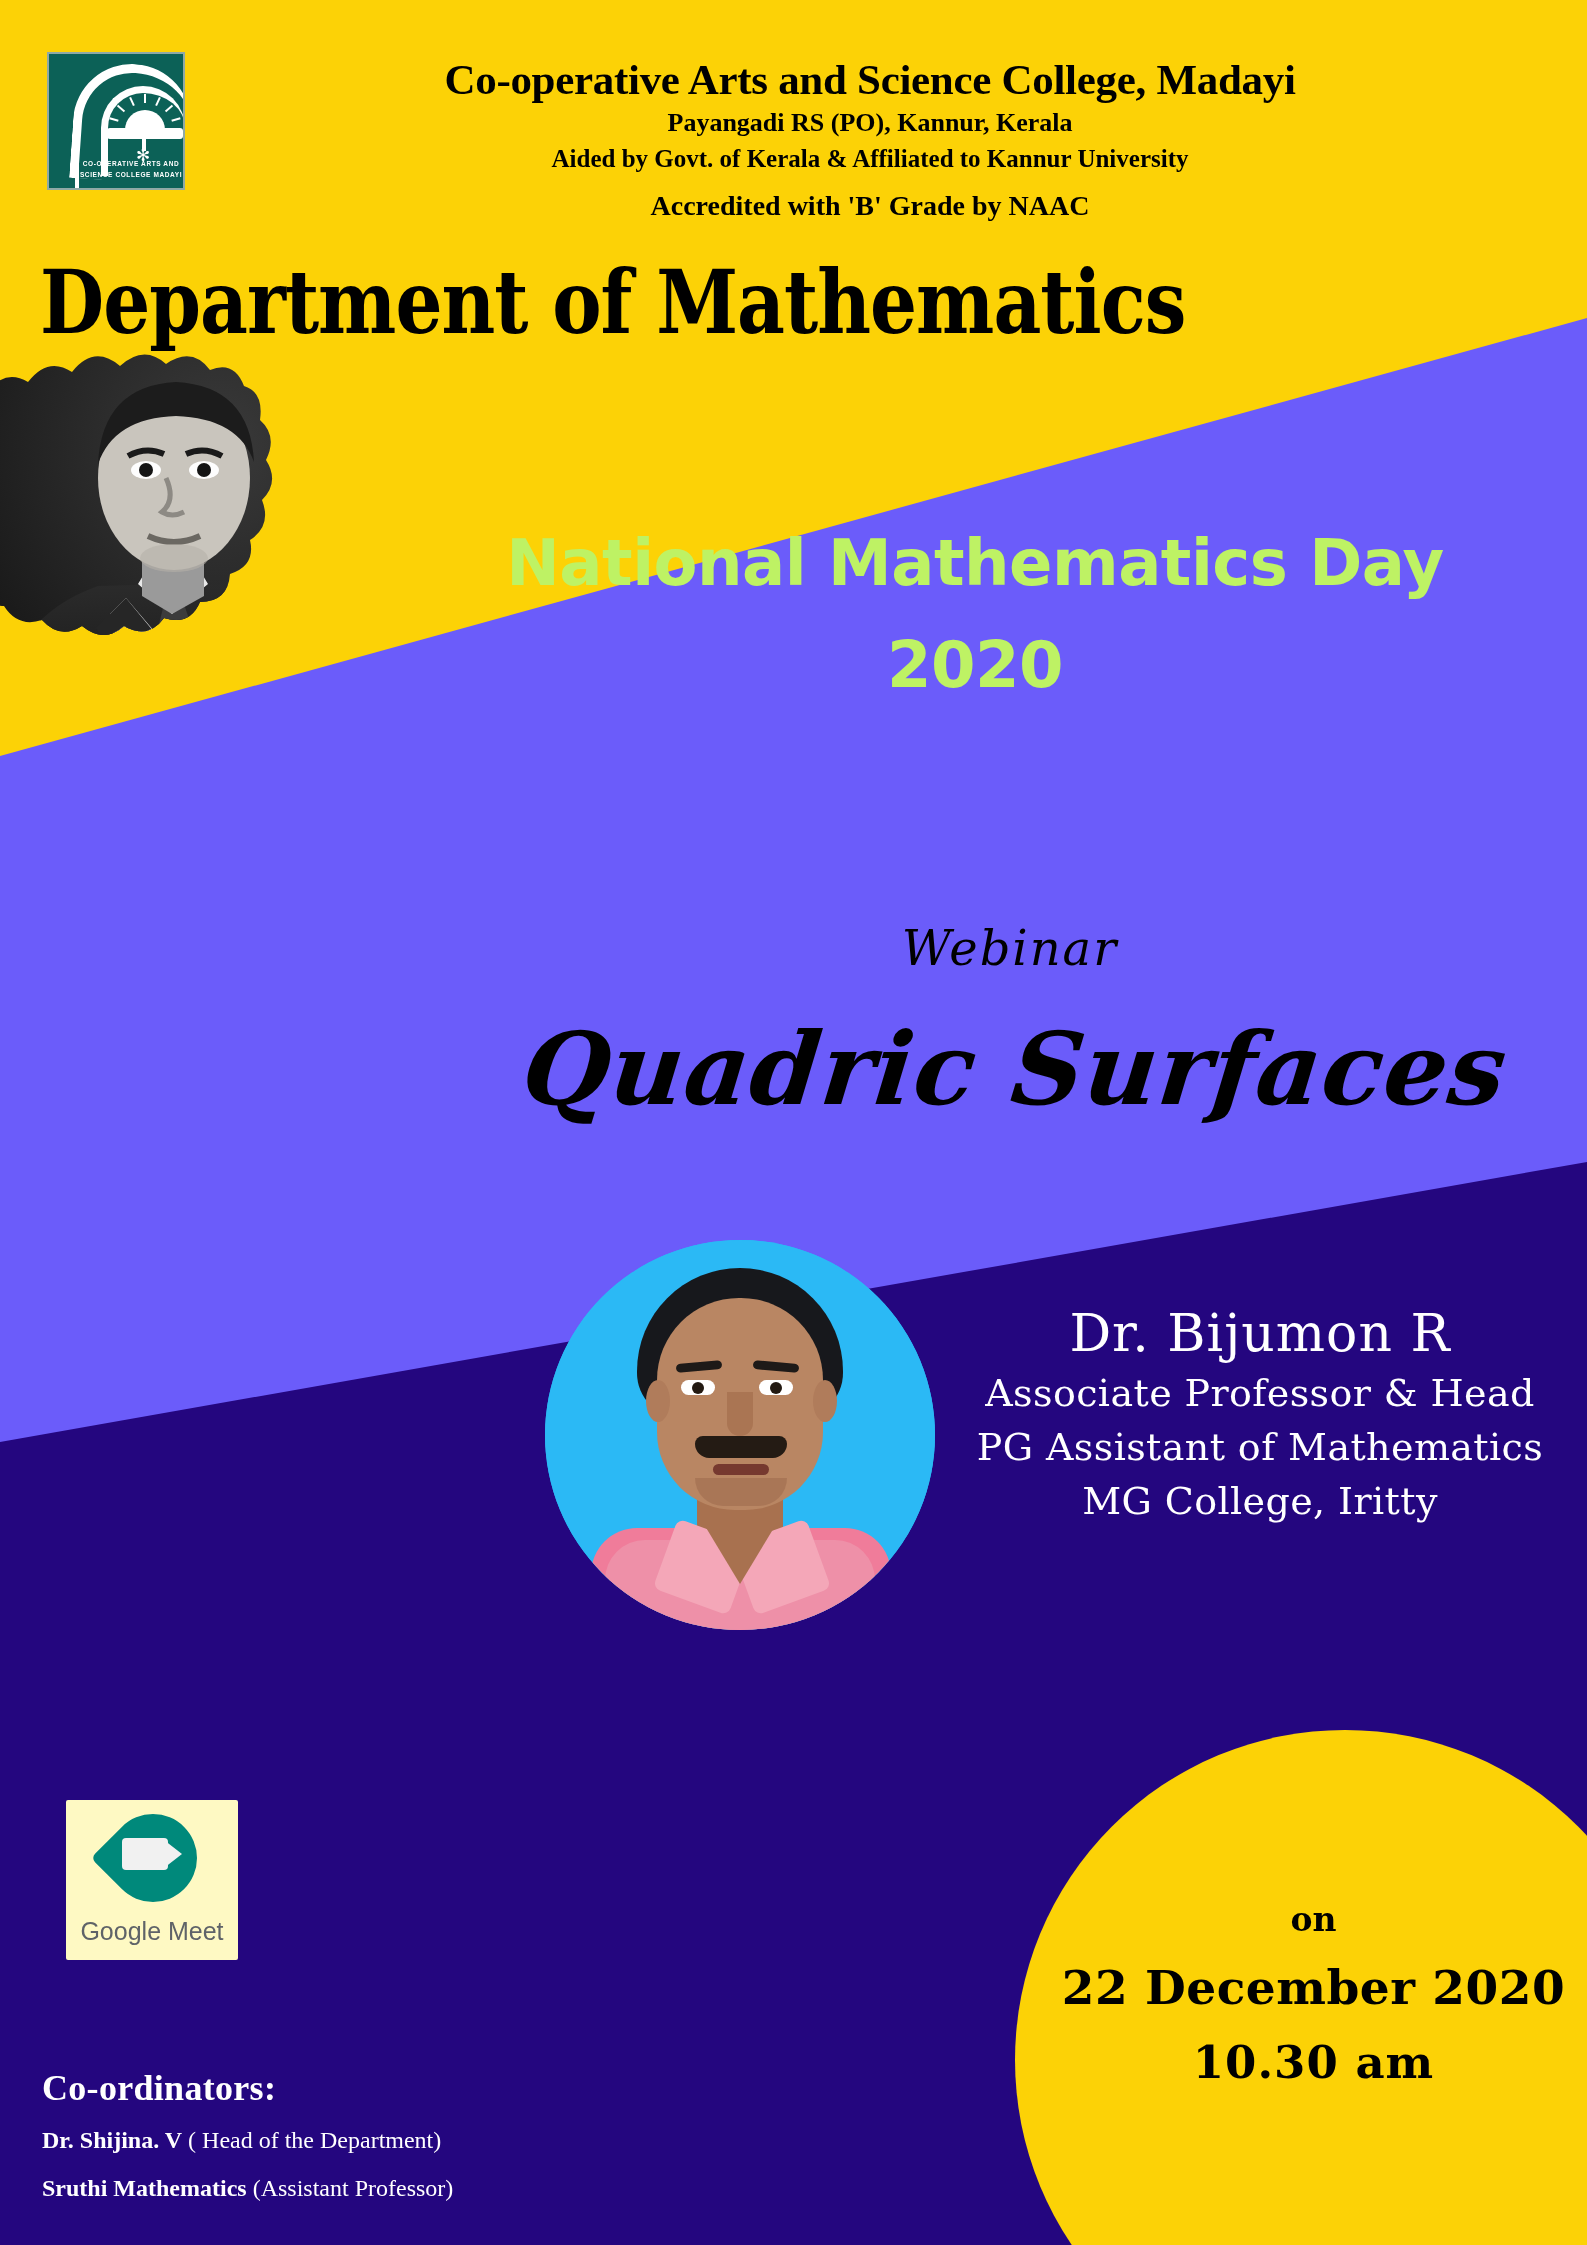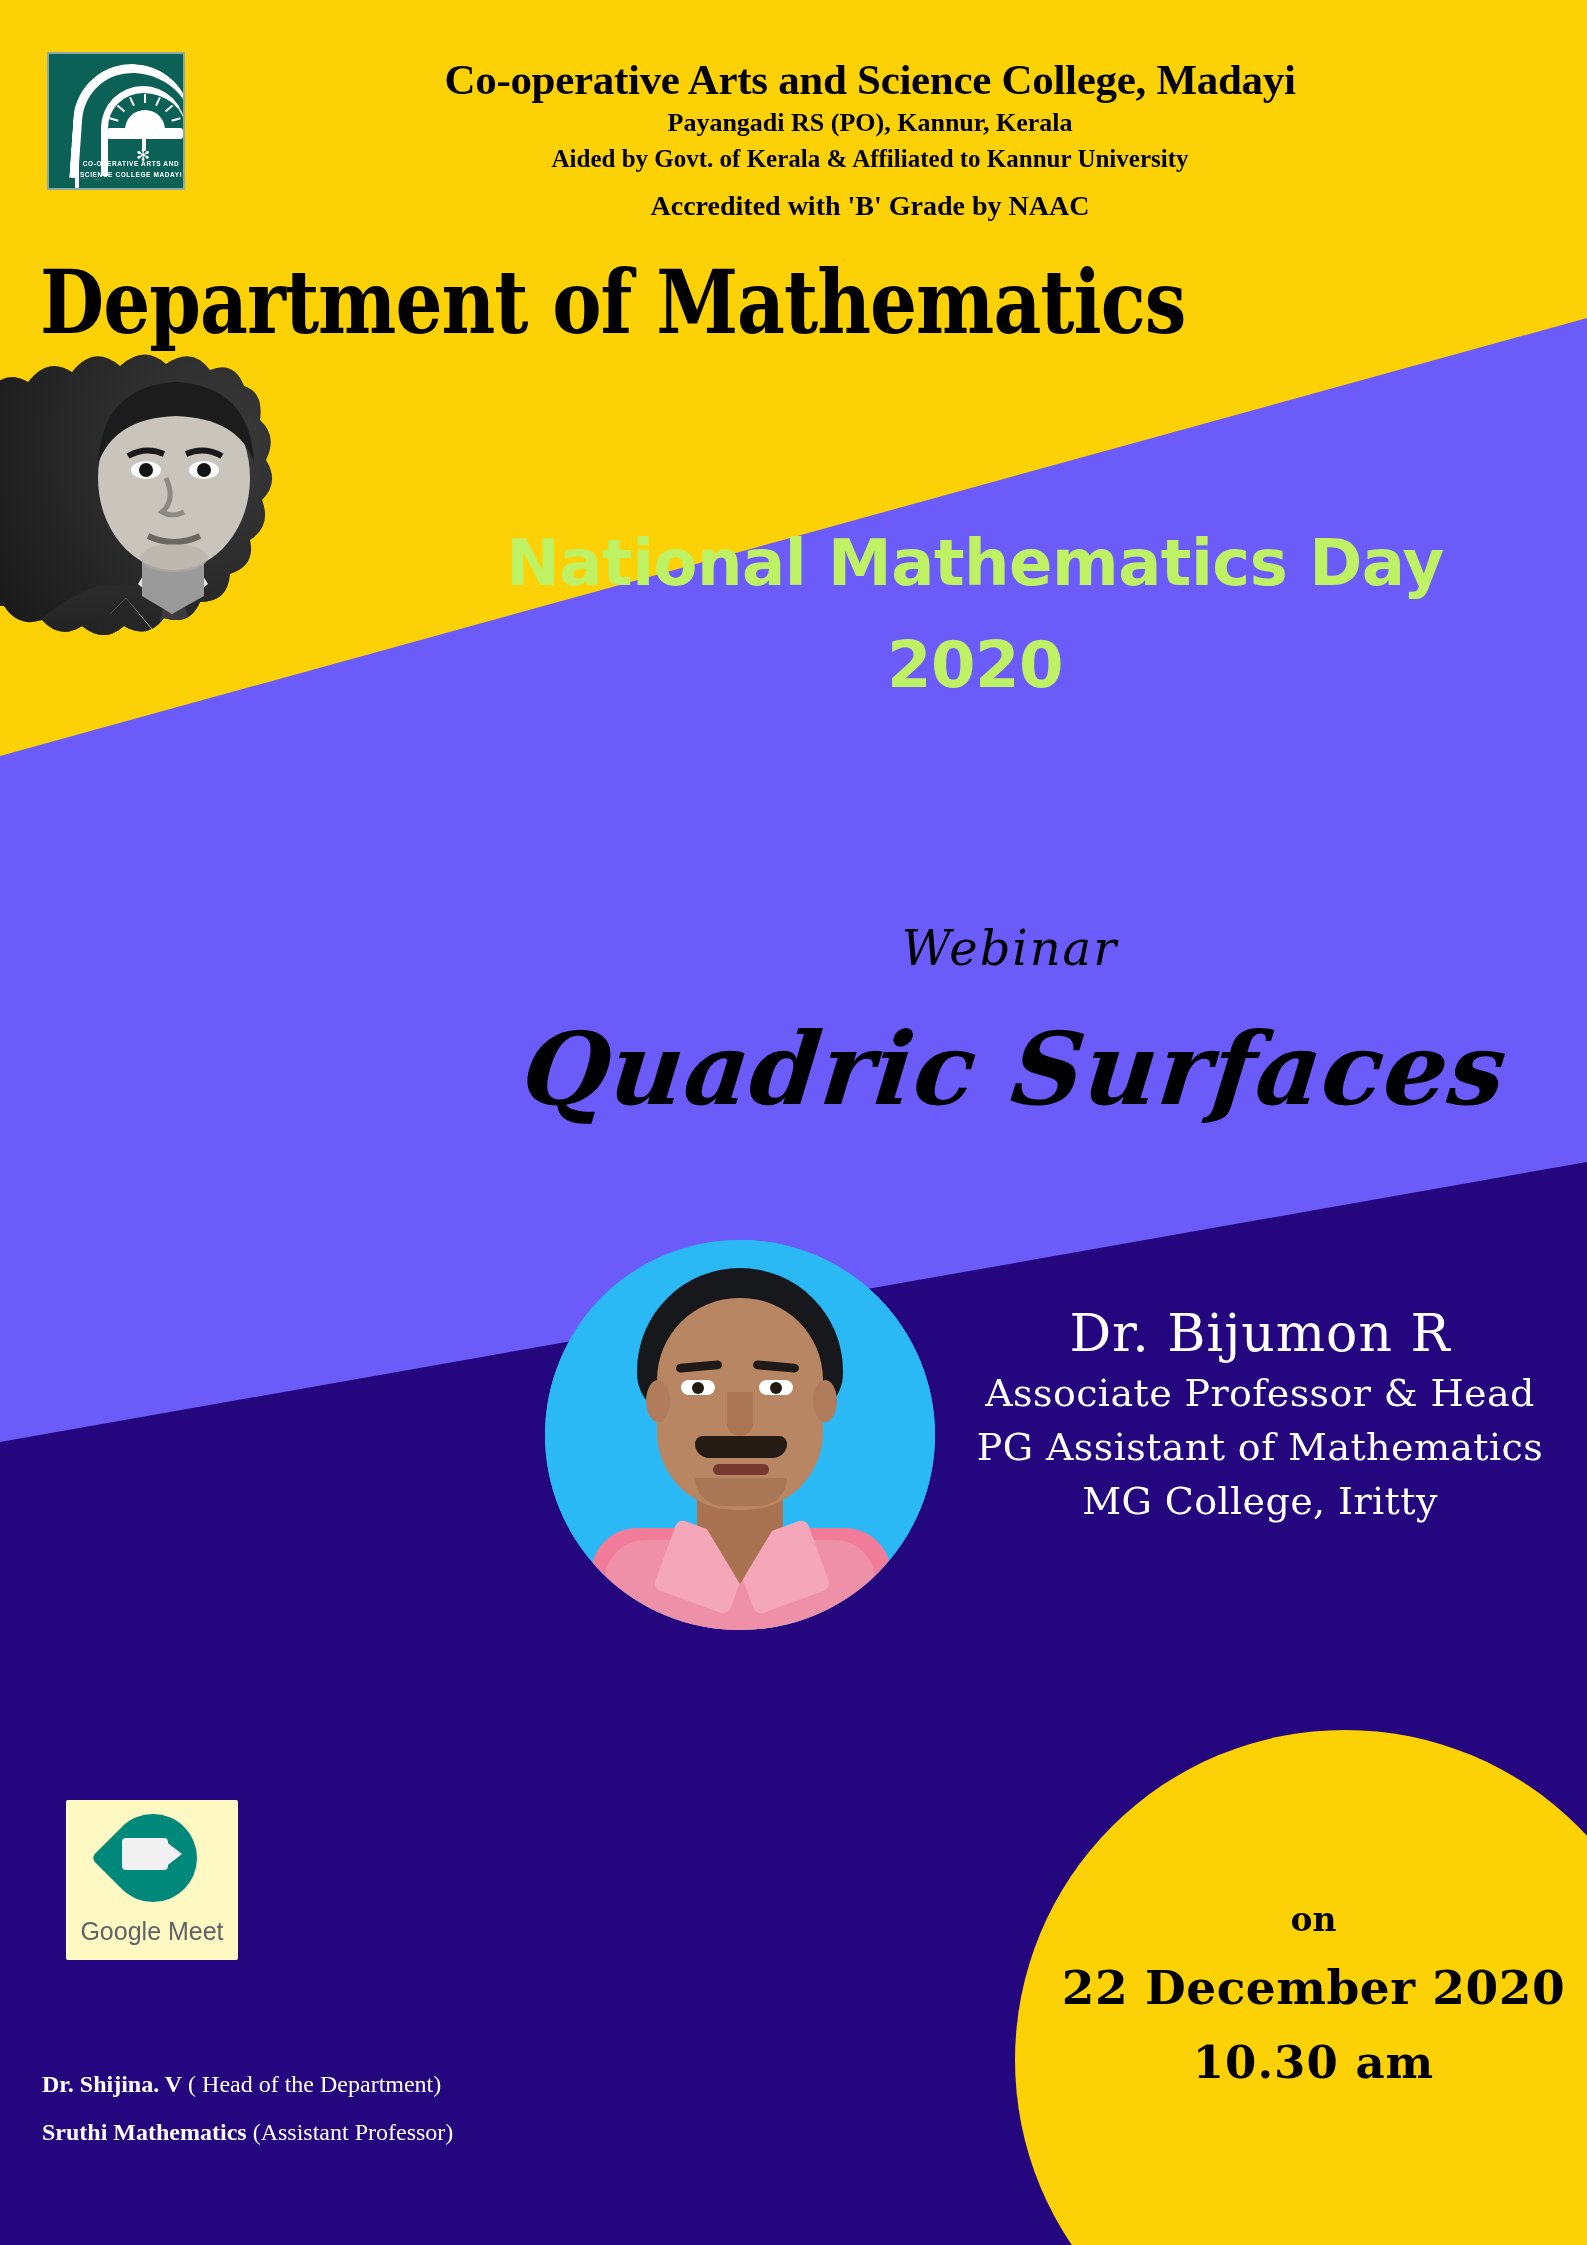--- a/index.html
+++ b/index.html
@@ -379,20 +379,21 @@
 
 
   <div class="date-circle"></div>
   <div class="date-text">
     <div class="date-on">on</div>
     <div class="date-main">22 December 2020</div>
     <div class="date-time">10.30 am</div>
   </div>
 
   <div class="coord">
+    <div class="coord-h">Co-ordinators:</div>
     <div class="coord-l">
       <b>Dr. Shijina. V</b>
       <span>( Head of the Department)</span>
     </div>
     <div class="coord-l">
       <b>Sruthi Mathematics</b>
       <span>(Assistant Professor)</span>
     </div>
   </div>
 

